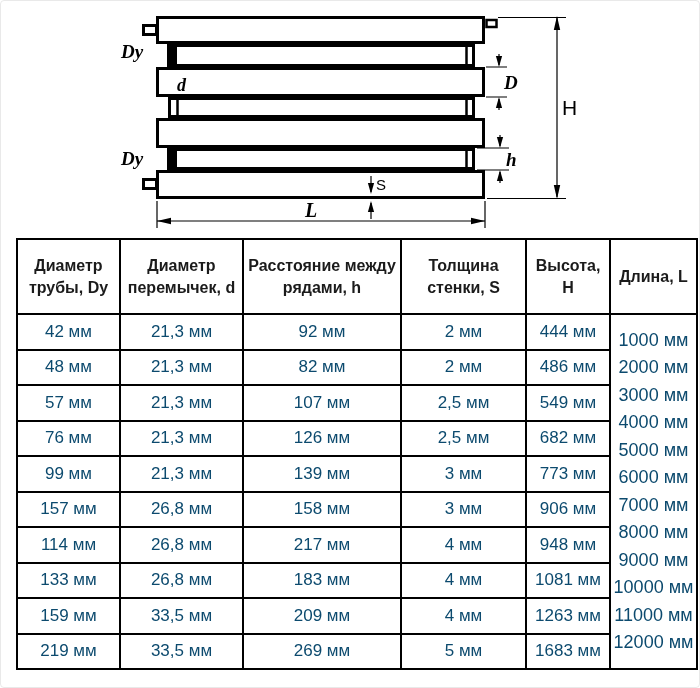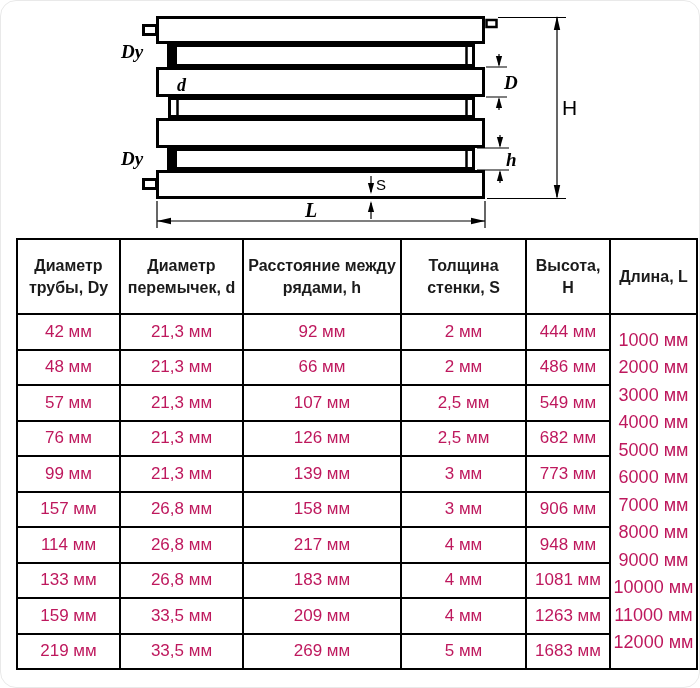--- a/index.html
+++ b/index.html
@@ -3,21 +3,21 @@
 <meta charset="utf-8">
 <style>
   html, body { margin: 0; padding: 0; background: #fff; }
   .page {
     position: relative;
     width: 700px;
     height: 688px;
     box-sizing: border-box;
     background: #ffffff;
     border: 1px solid #e9e9e9;
-    border-radius: 16px;
+    border-radius: 4px;
     overflow: hidden;
     font-family: "Liberation Sans", sans-serif;
     color: #1b1b1b;
   }
   .drawing { display: block; margin: 0; }
 
   .lbl-serif {
     font-family: "Liberation Serif", serif;
     font-style: italic;
     font-weight: bold;
@@ -48,21 +48,21 @@
     line-height: 22px;
     white-space: pre-line;
     padding: 0 1px;
     color: #1b1b1b;
   }
   table.spec td {
     height: 33.5px;
     font-size: 17px;
     font-weight: normal;
     padding: 0;
-    color: #be185d;
+    color: #0c4a6e;
   }
   td.len-cell {
     vertical-align: top;
     text-align: left;
     padding: 9px 0 0 6px;
   }
   td.len-cell div {
     line-height: 27.5px;
     font-size: 18px;
     white-space: nowrap;
@@ -178,21 +178,21 @@
             <div>8000 мм</div>
             <div>9000 мм</div>
             <div>10000 мм</div>
             <div>11000 мм</div>
             <div>12000 мм</div>
           </td>
         </tr>
         <tr>
           <td>48 мм</td>
           <td>21,3 мм</td>
-          <td>66 мм</td>
+          <td>82 мм</td>
           <td>2 мм</td>
           <td>486 мм</td>
         </tr>
         <tr>
           <td>57 мм</td>
           <td>21,3 мм</td>
           <td>107 мм</td>
           <td>2,5 мм</td>
           <td>549 мм</td>
         </tr>

